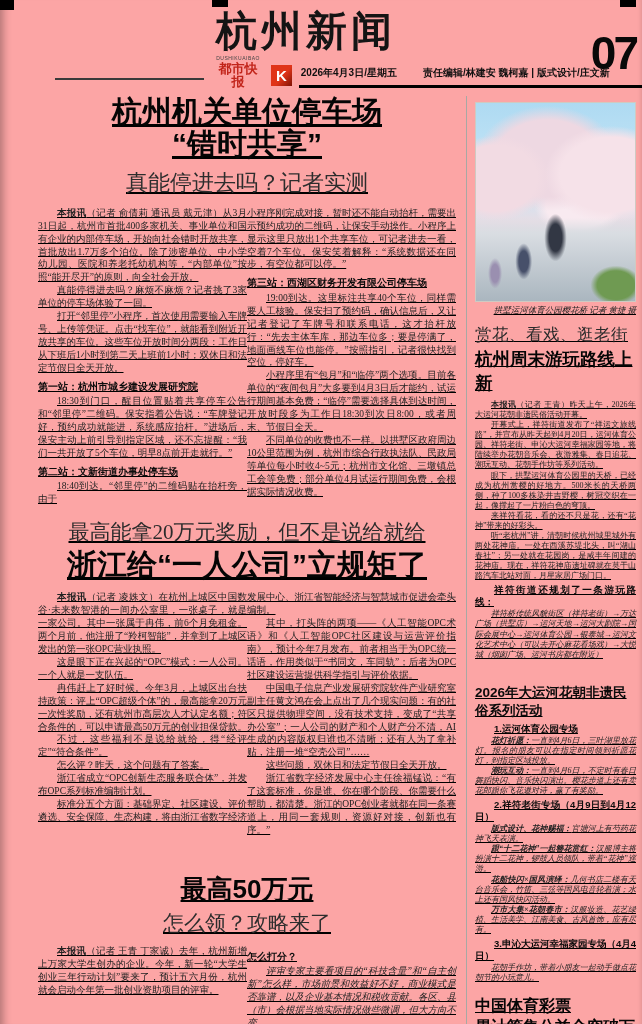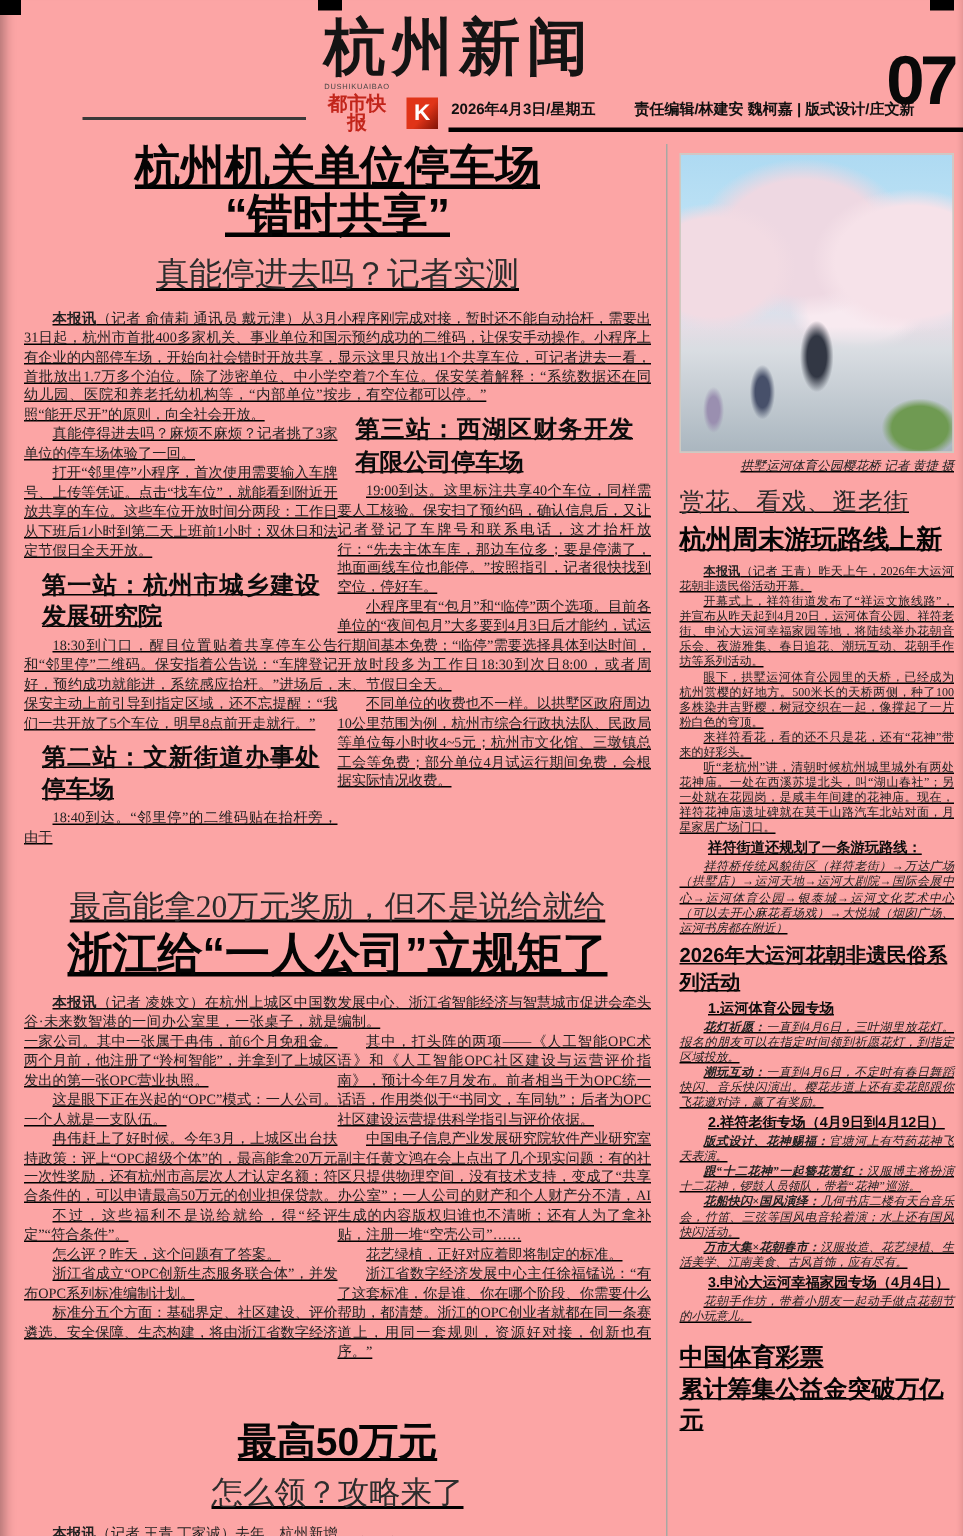--- a/index.html
+++ b/index.html
@@ -25,41 +25,41 @@
   .k-badge { width:21px; height:21px; margin:0 7px 2px 2px; background:linear-gradient(130deg,#e03418 55%,#7e1205);
              color:#fff; font-family:"Liberation Sans",sans-serif; font-weight:900; font-size:15px;
              display:flex; align-items:center; justify-content:center; }
   .date-line { font-family:"Liberation Sans",sans-serif; font-size:10px; font-weight:700; color:#101010;
                border-bottom:3px solid #000; padding:0 6px 5px 2px; width:345px; white-space:nowrap; }
   .date-line .sep { display:inline-block; width:26px; }
   .page-no { position:absolute; right:6px; top:26px; font-family:"Liberation Sans",sans-serif;
              font-weight:900; font-size:46px; letter-spacing:-3px; color:#090909; }
 
   
-  .content { display:flex; padding-left:16px; height:936px; }
+  .content { display:flex; padding-left:38px; height:936px; }
   .left { width:428px; padding-right:10px; }
   .vdiv { width:1px; background:#a8a8a4; margin-top:8px; }
   .right { flex:1; padding:0 6px 0 8px; }
 
   
   .cols { display:flex; }
   .col { flex:1; font-size:9.5px; line-height:1.36; text-align:justify; color:#222; }
   p.p { text-indent:2em; }
   p.p0 { text-indent:0; }
   p.i { text-indent:2em; font-style:italic; }
-  p.h { font-family:"Liberation Sans",sans-serif; font-weight:700; font-size:16px;
-        color:#0c0c0c; margin:5px 12px 2px; font-style:normal; }
+  p.h { font-family:"Liberation Sans",sans-serif; font-weight:700; font-size:10px;
+        color:#0c0c0c; margin:5px 0 2px; font-style:normal; }
   .col b, .rbody b { font-weight:700; }
 
   .headline { text-align:center; font-family:"Liberation Sans",sans-serif; font-weight:900;
               color:#050505; line-height:1.08; }
   .a1 .headline { font-size:30px; margin-top:8px; }
   .deck { text-align:center; font-size:22px; color:#2d2d2d; margin:7px 0 9px; font-weight:400; }
 
-  .a2 { margin-top:24px; }
+  .a2 { margin-top:12px; }
   .kicker { text-align:center; font-size:21px; color:#2b2b2b; }
   .a2 .headline { font-size:30px; margin:3px 0 10px; }
 
   .a3 { margin-top:10px; }
   .a3 .headline { font-size:26px; }
   .a3 .deck { font-size:21px; margin:6px 0 8px; }
 
   
   .photo { margin-top:14px; height:200px; border:1px solid #cfcac2;
     background:
@@ -72,21 +72,21 @@
       radial-gradient(ellipse 85px 62px at 85% 36%, #f6e2e9 0 60%, transparent 78%),
       radial-gradient(ellipse 95px 70px at 45% 28%, #eed8e2 0 55%, transparent 75%),
       radial-gradient(ellipse 60px 40px at 65% 52%, #f8eaf0 0 55%, transparent 75%),
       linear-gradient(180deg,#aedaf2 0%,#c8e7f7 40%,#e6dde5 60%,#cdd6dc 100%);
   }
   .photo-cap { font-size:8.5px; font-style:italic; color:#222; text-align:right; margin:3px 0 7px; }
   .r-kicker { font-size:16.5px; color:#2a2a2a; letter-spacing:.5px; }
   .r-title { font-family:"Liberation Sans",sans-serif; font-weight:900; font-size:17.5px; color:#050505; margin:1px 0 5px; }
   .rbody { font-size:8px; line-height:1.26; text-align:justify; color:#222; }
   .rbody p.h { font-size:9.5px; margin:3px 0 1px; text-indent:2em; }
-  .events-title { font-family:"Liberation Sans",sans-serif; font-weight:700; font-size:13.5px; color:#0a0a0a; margin:4px 0 2px; }
+  .events-title { font-family:"Liberation Sans",sans-serif; font-weight:700; font-size:13.5px; color:#0a0a0a; margin:24px 0 2px; }
   .lottery-title { font-family:"Liberation Sans",sans-serif; font-weight:900; font-size:16px; line-height:1.3; color:#060606; margin:13px 0 4px; }
 </style>
 </head>
 <body>
 
 <div class="page">
   <div class="cm cm1"></div>
   <div class="cm cm2"></div>
   <div class="cm cm3"></div>
 
@@ -145,21 +145,21 @@
               <p class="p">冉伟赶上了好时候。今年3月，上城区出台扶持政策：评上“OPC超级个体”的，最高能拿20万元一次性奖励，还有杭州市高层次人才认定名额；符合条件的，可以申请最高50万元的创业担保贷款。</p>
               <p class="p">不过，这些福利不是说给就给，得“经评定”“符合条件”。</p>
               <p class="p">怎么评？昨天，这个问题有了答案。</p>
               <p class="p">浙江省成立“OPC创新生态服务联合体”，并发布OPC系列标准编制计划。</p>
               <p class="p">标准分五个方面：基础界定、社区建设、评价遴选、安全保障、生态构建，将由浙江省数字经济</p>
             </div>
           <div class="col">
               <p class="p0">发展中心、浙江省智能经济与智慧城市促进会牵头编制。</p>
               <p class="p">其中，打头阵的两项——《人工智能OPC术语》和《人工智能OPC社区建设与运营评价指南》，预计今年7月发布。前者相当于为OPC统一话语，作用类似于“书同文，车同轨”；后者为OPC社区建设运营提供科学指引与评价依据。</p>
               <p class="p">中国电子信息产业发展研究院软件产业研究室副主任黄文鸿在会上点出了几个现实问题：有的社区只提供物理空间，没有技术支持，变成了“共享办公室”；一人公司的财产和个人财产分不清，AI生成的内容版权归谁也不清晰；还有人为了拿补贴，注册一堆“空壳公司”……</p>
-              <p class="p">花艺绿植，正好对应着即将制定的标准。</p>
+              <p class="p">这些问题，双休日和法定节假日全天开放。</p>
               <p class="p">浙江省数字经济发展中心主任徐福锰说：“有了这套标准，你是谁、你在哪个阶段、你需要什么帮助，都清楚。浙江的OPC创业者就都在同一条赛道上，用同一套规则，资源好对接，创新也有序。”</p>
             </div>
         </div>
       </section>
 
       <section class="a3">
         <h1 class="headline">
           <br>
           <span>最高50万元</span>
         </h1>

